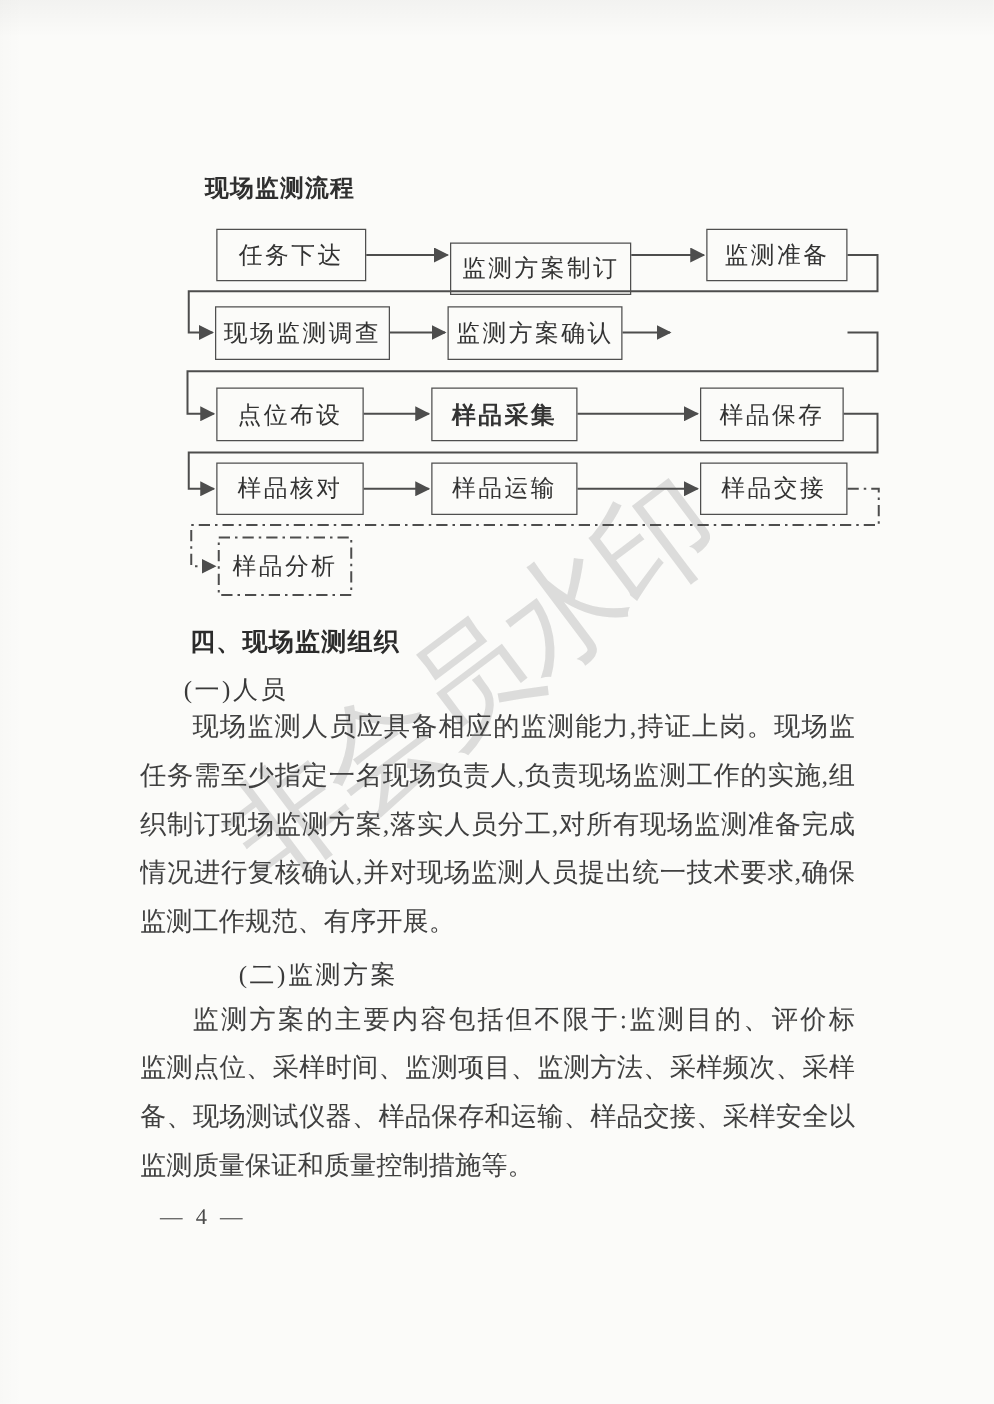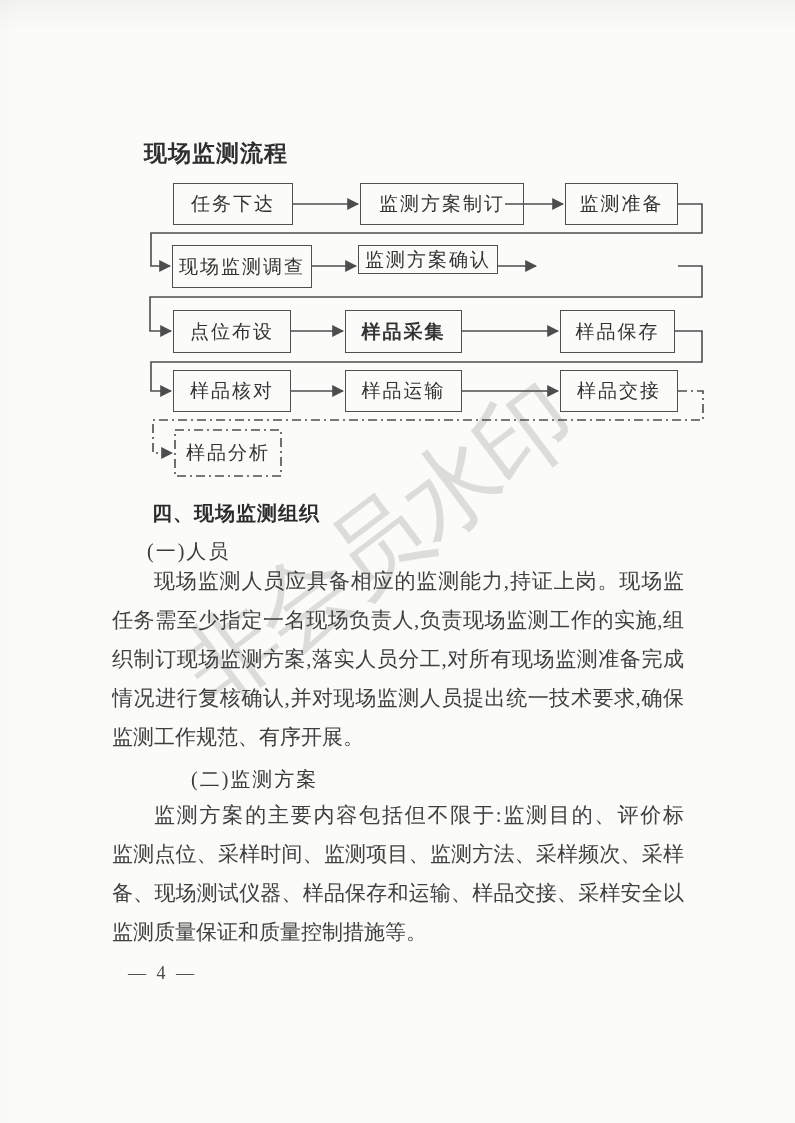--- a/index.html
+++ b/index.html
@@ -16,23 +16,23 @@
   }
   .watermark{
     position:absolute;left:117px;top:492px;width:520px;height:110px;
     display:flex;align-items:center;justify-content:center;
     transform:rotate(-37deg);
     font-family:"Liberation Sans","DejaVu Sans",sans-serif;
     font-size:96px;font-weight:400;letter-spacing:-4px;
     color:rgba(172,172,172,0.38);white-space:nowrap;pointer-events:none;
   }
   .doc-title{
-    position:absolute;left:144px;top:138px;
+    position:absolute;left:164px;top:138px;
     font-family:"Liberation Sans","DejaVu Sans",sans-serif;
-    font-size:23px;font-weight:bold;color:#2f2f2f;letter-spacing:1px;
+    font-size:19px;font-weight:bold;color:#2f2f2f;letter-spacing:1px;
   }
   .flowchart{position:absolute;left:140px;top:178px;width:580px;height:310px;}
   .flowchart svg{position:absolute;left:0;top:0;}
   .fbox{
     position:absolute;display:flex;align-items:center;justify-content:center;
     border:1.5px solid #4f4f4f;box-sizing:border-box;
     font-size:19px;letter-spacing:2px;color:#333;white-space:nowrap;
   }
   .fbox.noborder{border:none;}
   .sec-heading{
@@ -87,25 +87,25 @@
       <path d="M322 153 H418" marker-end="url(#arr)"></path>
       <path d="M535 153 H562 V184 H11 V213 H31" marker-end="url(#arr)"></path>
       <path d="M151 213 H203" marker-end="url(#arr)"></path>
       <path d="M322 213 H418" marker-end="url(#arr)"></path>
       <path d="M538 213 H563 V242 H13 V275 H32" marker-end="url(#arr)" stroke-dasharray="9 4 2 4"></path>
       <rect x="35" y="252" width="106" height="46" stroke-dasharray="9 4 2 4"></rect>
     </g>
   </svg>
 
   <div class="fbox" style="left:33px;top:5px;width:120px;height:42px;">任务下达</div>
-  <div class="fbox" style="left:220px;top:5px;width:164px;height:42px;">监测方案制订</div>
+  <div class="fbox" style="left:220px;top:16px;width:145px;height:42px;">监测方案制订</div>
   <div class="fbox" style="left:425px;top:5px;width:113px;height:42px;">监测准备</div>
 
   <div class="fbox" style="left:32px;top:67px;width:140px;height:43px;">现场监测调查</div>
-  <div class="fbox" style="left:218px;top:67px;width:140px;height:29px;">监测方案确认</div>
+  <div class="fbox" style="left:218px;top:67px;width:140px;height:43px;">监测方案确认</div>
 
   <div class="fbox" style="left:33px;top:132px;width:118px;height:43px;">点位布设</div>
   <div class="fbox" style="left:205px;top:132px;width:117px;height:43px;font-weight:bold;">样品采集</div>
   <div class="fbox" style="left:420px;top:132px;width:115px;height:43px;">样品保存</div>
 
   <div class="fbox" style="left:33px;top:192px;width:118px;height:42px;">样品核对</div>
   <div class="fbox" style="left:205px;top:192px;width:117px;height:42px;">样品运输</div>
   <div class="fbox" style="left:420px;top:192px;width:118px;height:42px;">样品交接</div>
 
   <div class="fbox noborder" style="left:35px;top:252px;width:106px;height:46px;">样品分析</div>

